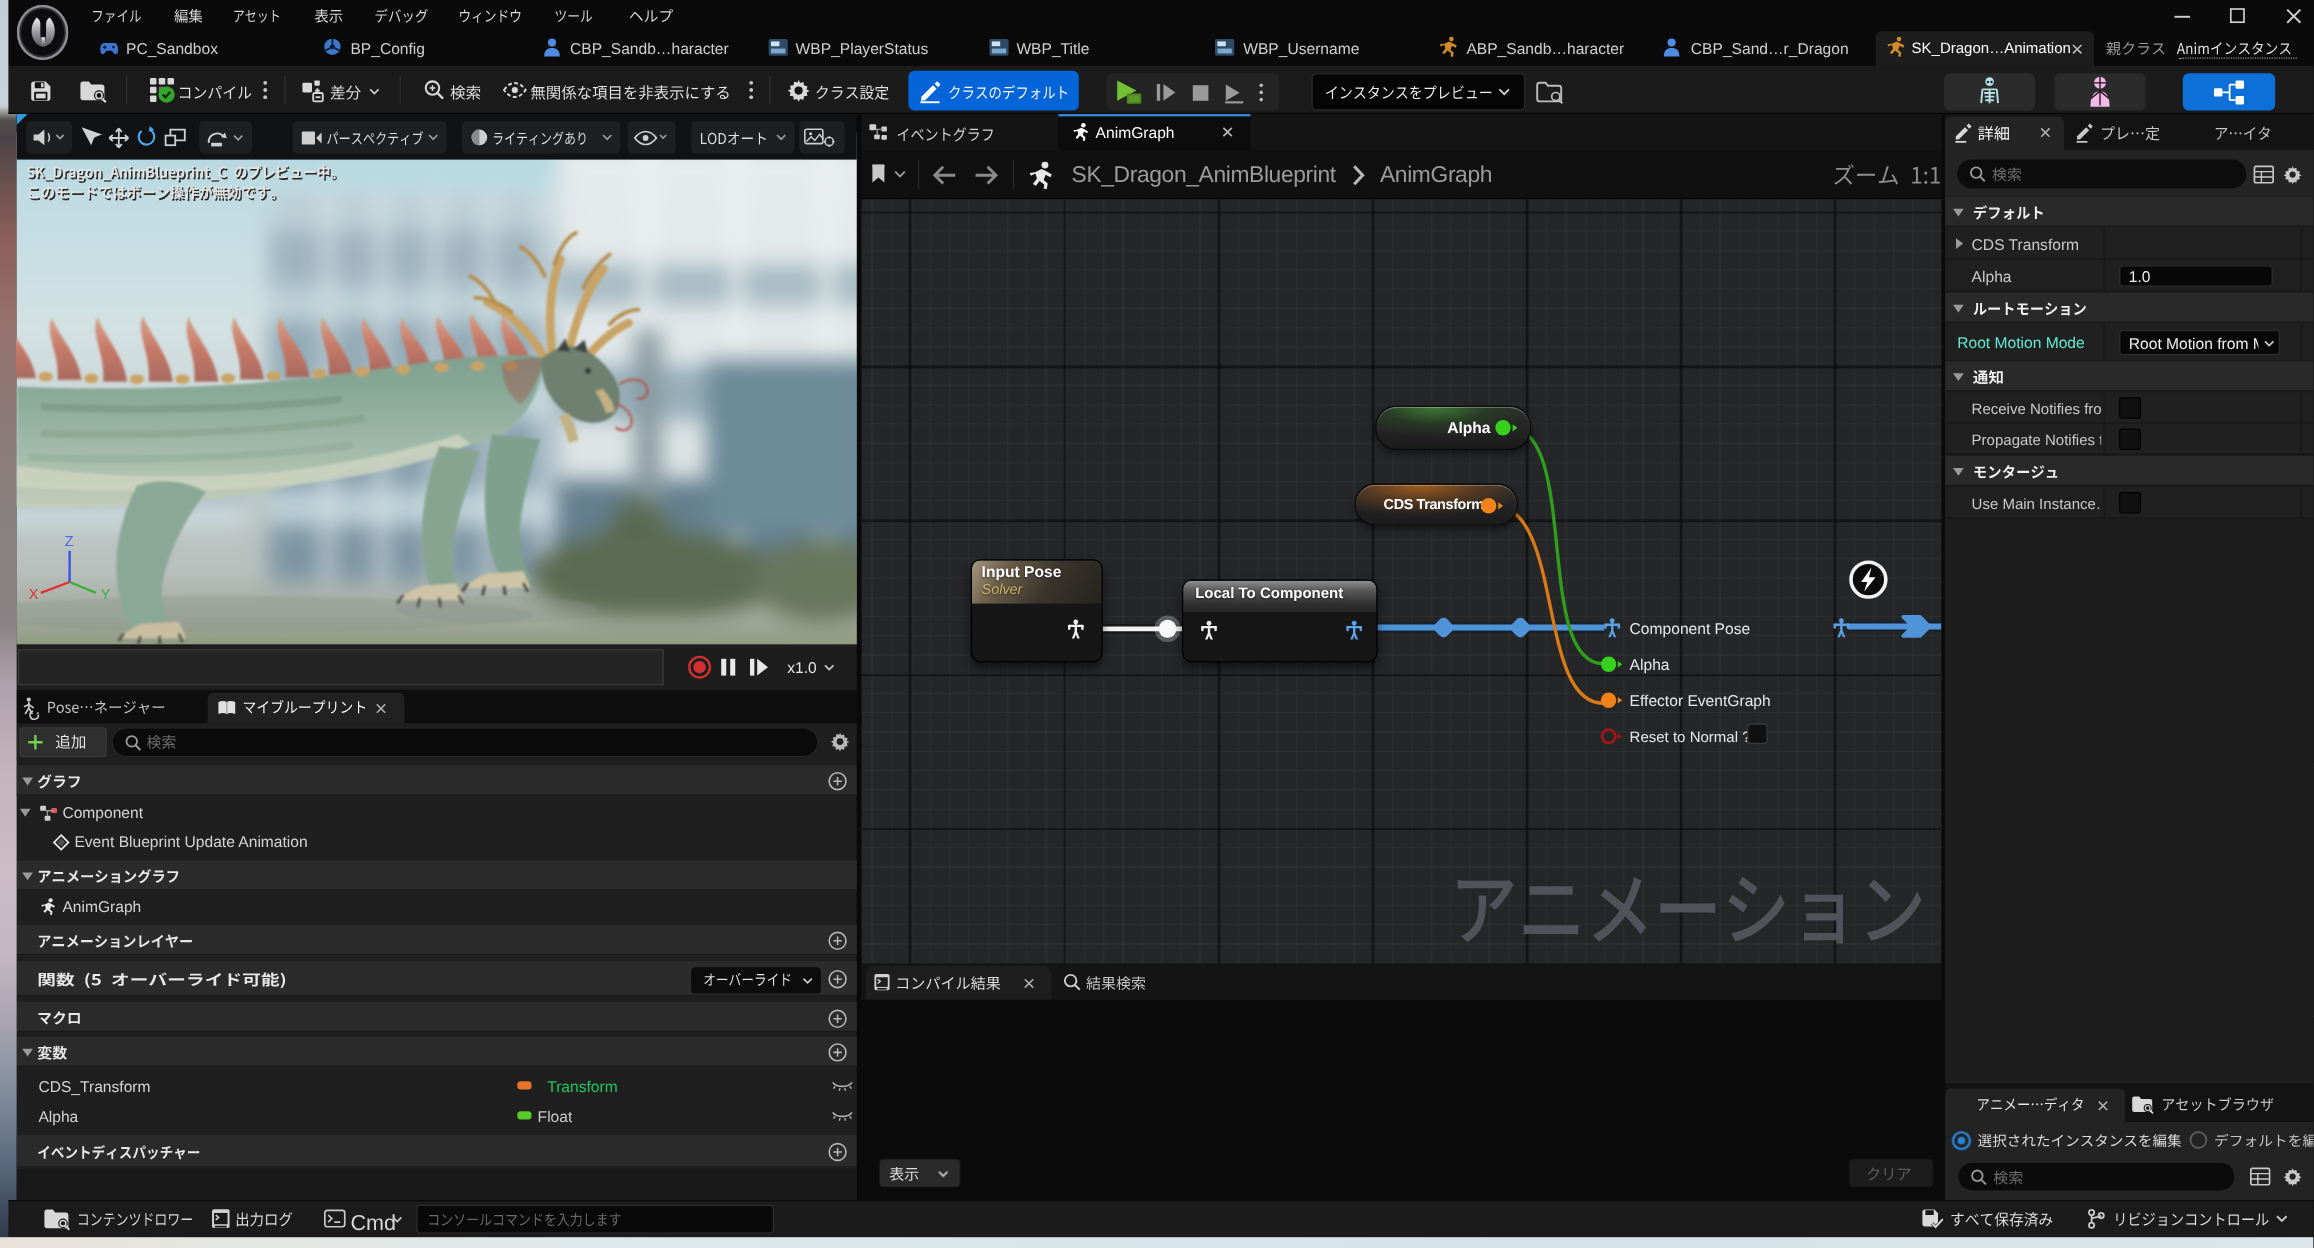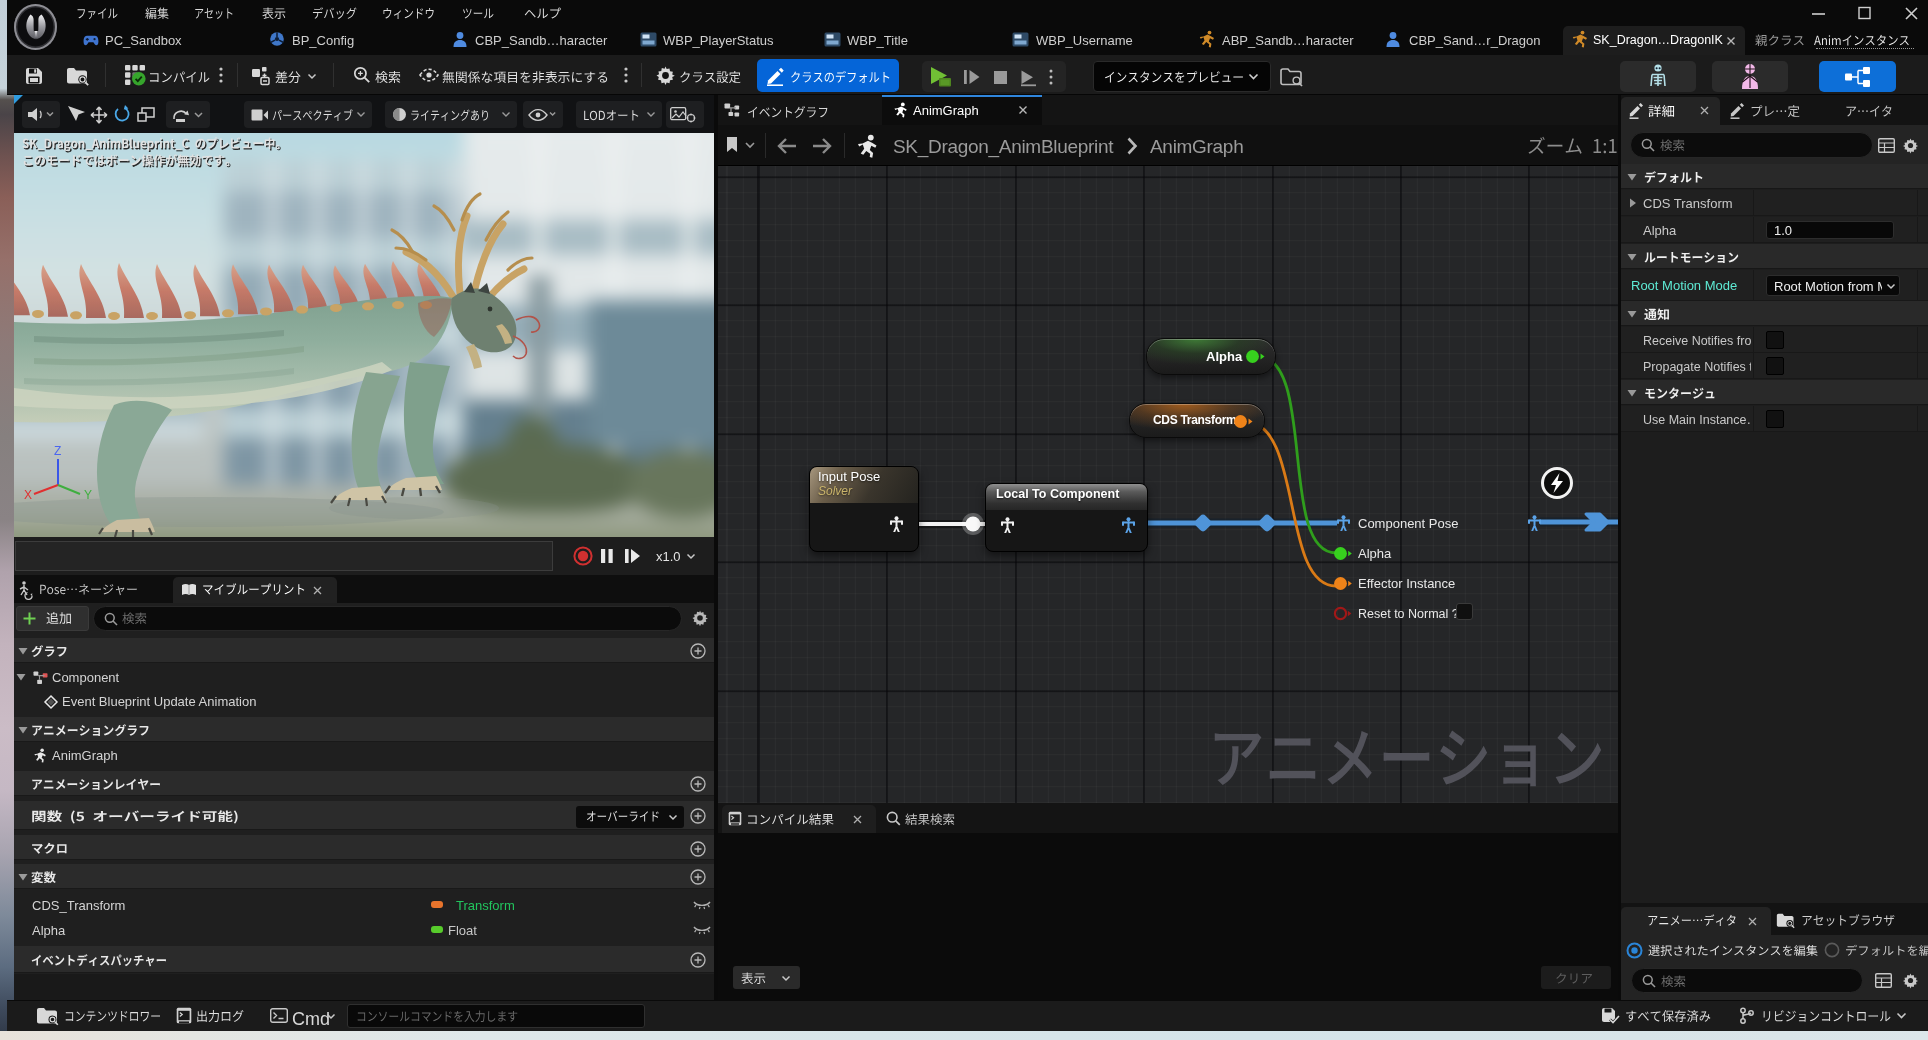--- a/index.html
+++ b/index.html
@@ -78,21 +78,21 @@
     <path d="M5.5 6.5l4-2 3 1.5 3.5 2-1 1.8-3-1.6-1.2 3.4 2.6 2.2-.6 3.6-2-.5.4-2.6-3-2.2-2.4 3-2-1 2.7-3.6-1-3.2-2.8 1.4-.9-1.8z" fill="#d08a28"></path>
   </svg>
 <div class="txt" style="left:105px;top:33px;font-size:13px;color:#cfcfcf">PC_Sandbox</div>
 <div class="txt" style="left:292px;top:33px;font-size:13px;color:#cfcfcf">BP_Config</div>
 <div class="txt" style="left:475px;top:33px;font-size:13px;color:#cfcfcf">CBP_Sandb…haracter</div>
 <div class="txt" style="left:663px;top:33px;font-size:13px;color:#cfcfcf">WBP_PlayerStatus</div>
 <div class="txt" style="left:847px;top:33px;font-size:13px;color:#cfcfcf">WBP_Title</div>
 <div class="txt" style="left:1036px;top:33px;font-size:13px;color:#cfcfcf">WBP_Username</div>
 <div class="txt" style="left:1222px;top:33px;font-size:13px;color:#cfcfcf">ABP_Sandb…haracter</div>
 <div class="txt" style="left:1409px;top:33px;font-size:13px;color:#cfcfcf">CBP_Sand…r_Dragon</div>
-<div class="txt" style="left:1593px;top:33px;font-size:12.5px;color:#fff">SK_Dragon…DragonIK</div>
+<div class="txt" style="left:1593px;top:33px;font-size:12.5px;color:#fff">SK_Dragon…Animation</div>
 <svg class="ic" width="10" height="10" style="left:1726px;top:36px" viewBox="0 0 10 10">
     <path d="M1.5 1.5l7 7M8.5 1.5l-7 7" stroke="#b8b8b8" stroke-width="1.4"></path>
   </svg>
 
 <div class="ab" style="left:1816px;top:48px;width:98px;height:1px;border-bottom:1px dotted #9a9a9a"></div>
 
 <div class="ab" style="left:7px;top:55px;width:1921px;height:40px;background:#1b1b1b;border-bottom:1px solid #060606"></div>
 <svg class="ic" width="20" height="20" style="left:24px;top:66px" viewBox="0 0 20 20">
     <path d="M2 4 C2 2.9 2.9 2 4 2 H14 L18 6 V16 C18 17.1 17.1 18 16 18 H4 C2.9 18 2 17.1 2 16 Z" fill="#d8d8d8"></path>
     <rect x="5" y="2.5" width="8" height="5" rx="0.5" fill="#131313"></rect>
@@ -663,21 +663,21 @@
       <path d="M15.5 4.5l4 3-4 3z" fill="#37d01e"></path>
     </svg>
 <div class="ab" style="left:411px;top:237px;width:136px;height:35px;border-radius:17px;background:radial-gradient(90px 26px at 40% 0%,#a05c1e 0%,rgba(120,70,25,.5) 55%,rgba(30,30,30,0) 100%),linear-gradient(180deg,#2e2e2e,#1b1b1b);border:1.5px solid #0a0a0a;box-shadow:0 3px 6px rgba(0,0,0,.45), inset 0 1px 0 rgba(255,255,255,.28)"></div>
 <div class="txt" style="left:435px;top:247px;font-size:12px;letter-spacing:-0.3px;font-weight:bold;color:#fff">CDS Transform</div>
 <svg class="ic" width="20" height="16" style="left:515px;top:248px" viewBox="0 0 20 16">
       <circle cx="7.5" cy="7.5" r="6.4" fill="#ef8319"></circle>
       <path d="M15.5 4.5l4 3-4 3z" fill="#ef8319"></path>
     </svg>
 <div class="ab" style="left:91px;top:300px;width:110px;height:86px;border-radius:8px;background:#161616;border:1.5px solid #000;box-shadow:0 4px 8px rgba(0,0,0,.5);overflow:hidden">
       <div style="height:36px;background:linear-gradient(120deg,#a7977e 0%,#6a5d49 25%,#3a352c 58%,#24231f 100%);padding:2px 8px">
-        <div style="font-size:13px;font-weight:normal;color:#fff;text-shadow:0 1px 2px rgba(0,0,0,.6)">Input Pose</div>
+        <div style="font-size:13px;font-weight:bold;color:#fff;text-shadow:0 1px 2px rgba(0,0,0,.6)">Input Pose</div>
         <div style="font-size:12px;font-style:italic;color:#c9b36a;text-shadow:0 1px 2px rgba(0,0,0,.5)">Solver</div>
       </div>
     </div>
 <svg class="ic" width="17" height="17" style="left:170px;top:350px" viewBox="0 0 17 17">
       <g fill="#f0f0f0">
         <circle cx="8.5" cy="2.3" r="2"></circle>
         <rect x="7.5" y="4" width="2" height="7" rx="1"></rect>
         <rect x="2" y="4.6" width="13" height="2" rx="1"></rect>
         <rect x="2" y="4.6" width="2" height="4.4" rx="1"></rect>
         <rect x="13" y="4.6" width="2" height="4.4" rx="1"></rect>
@@ -732,21 +732,21 @@
     </svg>
 <svg class="ic" width="20" height="16" style="left:615px;top:380px" viewBox="0 0 20 16">
       <circle cx="7.5" cy="7.5" r="6.4" fill="#37d01e"></circle>
       <path d="M15.2 4.8l3.6 2.7-3.6 2.7z" fill="#37d01e"></path>
     </svg>
 <div class="txt" style="left:640px;top:380px;font-size:13px;color:#e8e8e8">Alpha</div>
 <svg class="ic" width="20" height="16" style="left:615px;top:410px" viewBox="0 0 20 16">
       <circle cx="7.5" cy="7.5" r="6.4" fill="#ef8319"></circle>
       <path d="M15.2 4.8l3.6 2.7-3.6 2.7z" fill="#ef8319"></path>
     </svg>
-<div class="txt" style="left:640px;top:410px;font-size:13px;color:#e8e8e8">Effector Instance</div>
+<div class="txt" style="left:640px;top:410px;font-size:13px;color:#e8e8e8">Effector EventGraph</div>
 <svg class="ic" width="20" height="16" style="left:615px;top:440px" viewBox="0 0 20 16">
       <circle cx="7.5" cy="7.5" r="5.6" fill="none" stroke="#a01818" stroke-width="2.2"></circle>
       <path d="M14.8 4.8l3.6 2.7-3.6 2.7z" fill="#a01818"></path>
     </svg>
 <div class="txt" style="left:640px;top:441px;font-size:12.5px;color:#e8e8e8">Reset to Normal ?</div>
 <div class="ab" style="left:738px;top:437px;width:17px;height:17px;background:#101010;border:1px solid #3a3a3a;border-radius:3px"></div>
 <svg class="ic" width="34" height="34" style="left:822px;top:300px" viewBox="0 0 34 34">
       <circle cx="17" cy="17" r="14.5" fill="#0c0c0c" stroke="#f2f2f2" stroke-width="3"></circle>
       <path d="M19.5 7 L11 19 H16 L13.5 27 L23 15 H17.5 Z" fill="#fff"></path>
     </svg>

